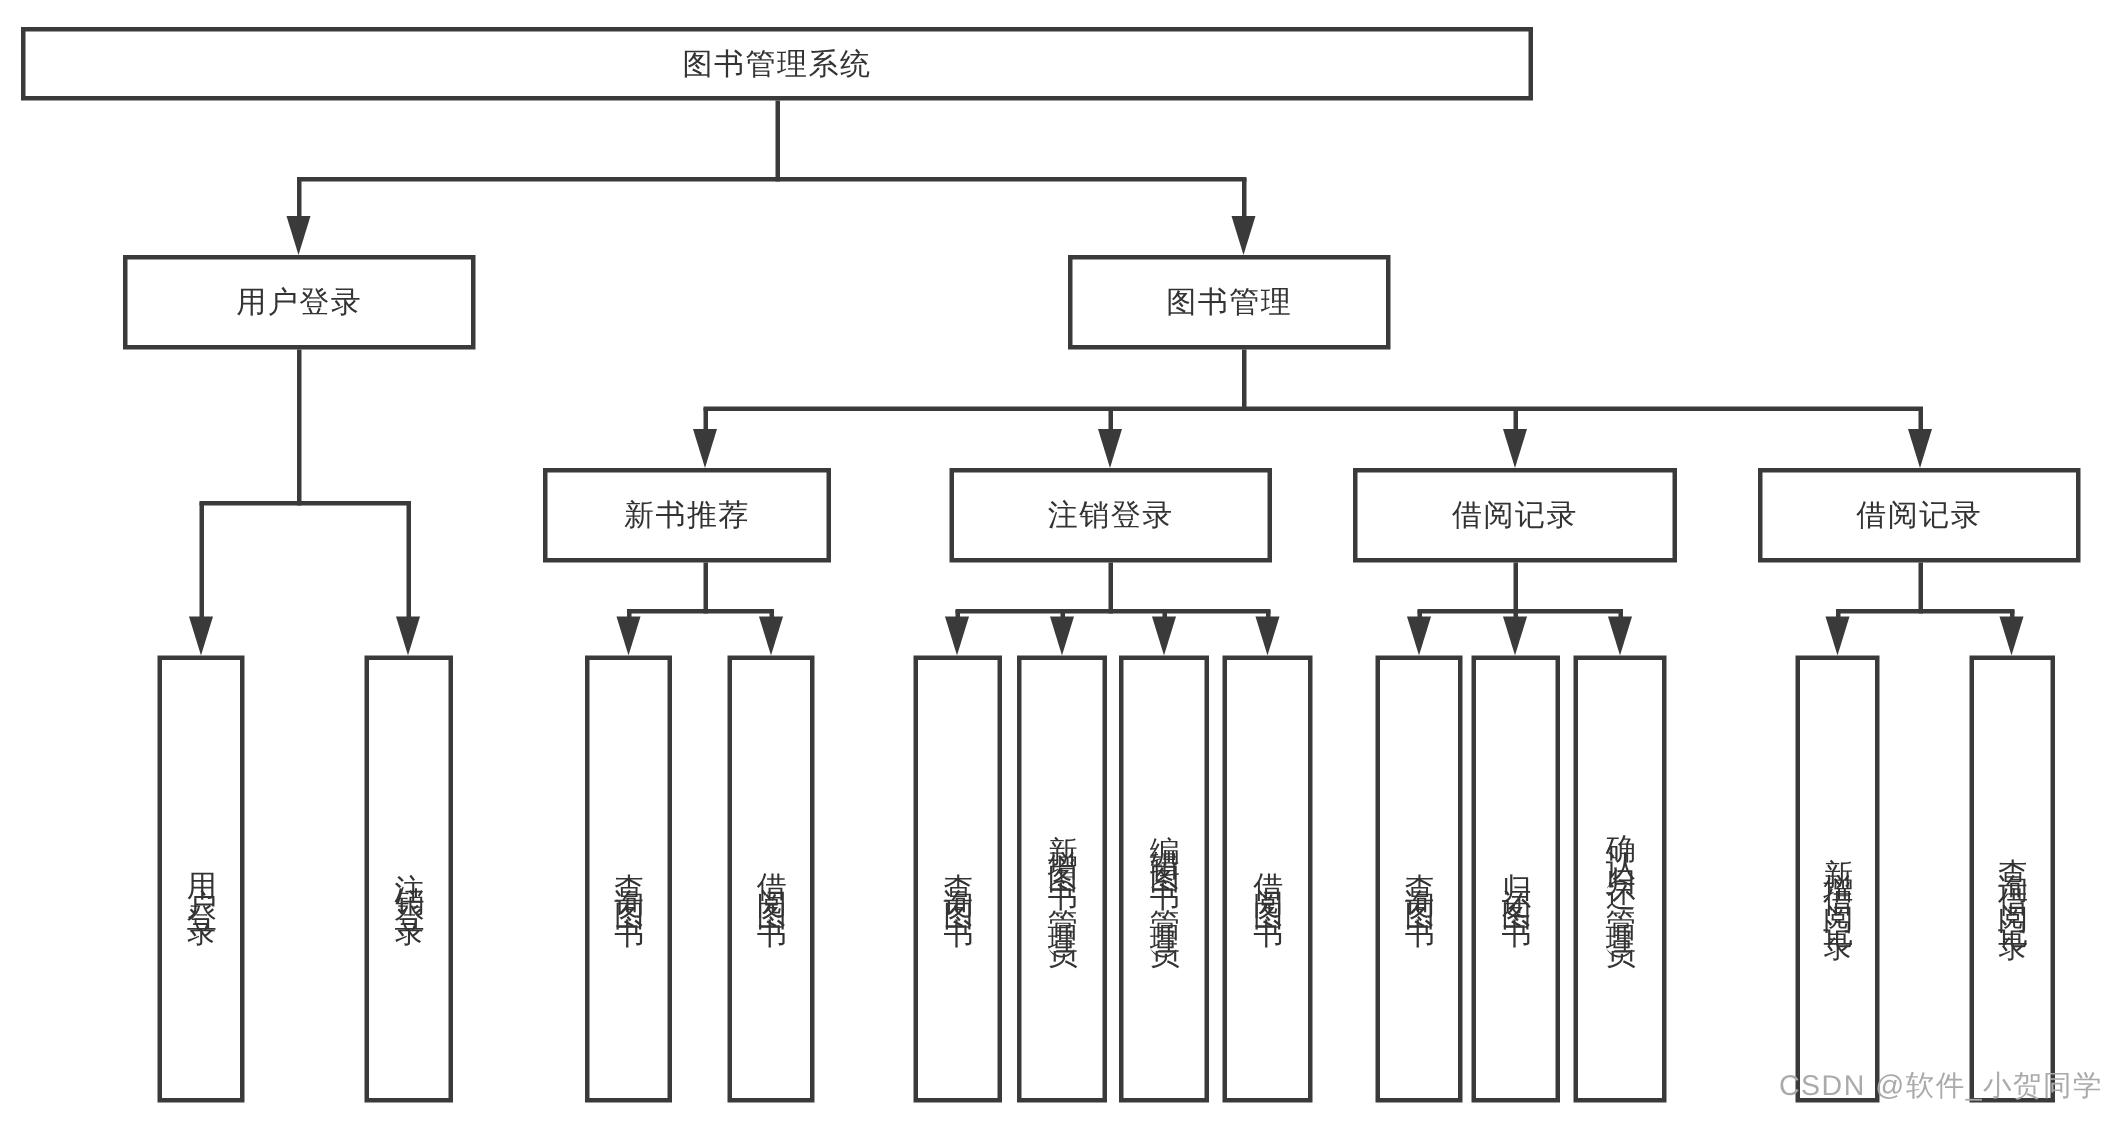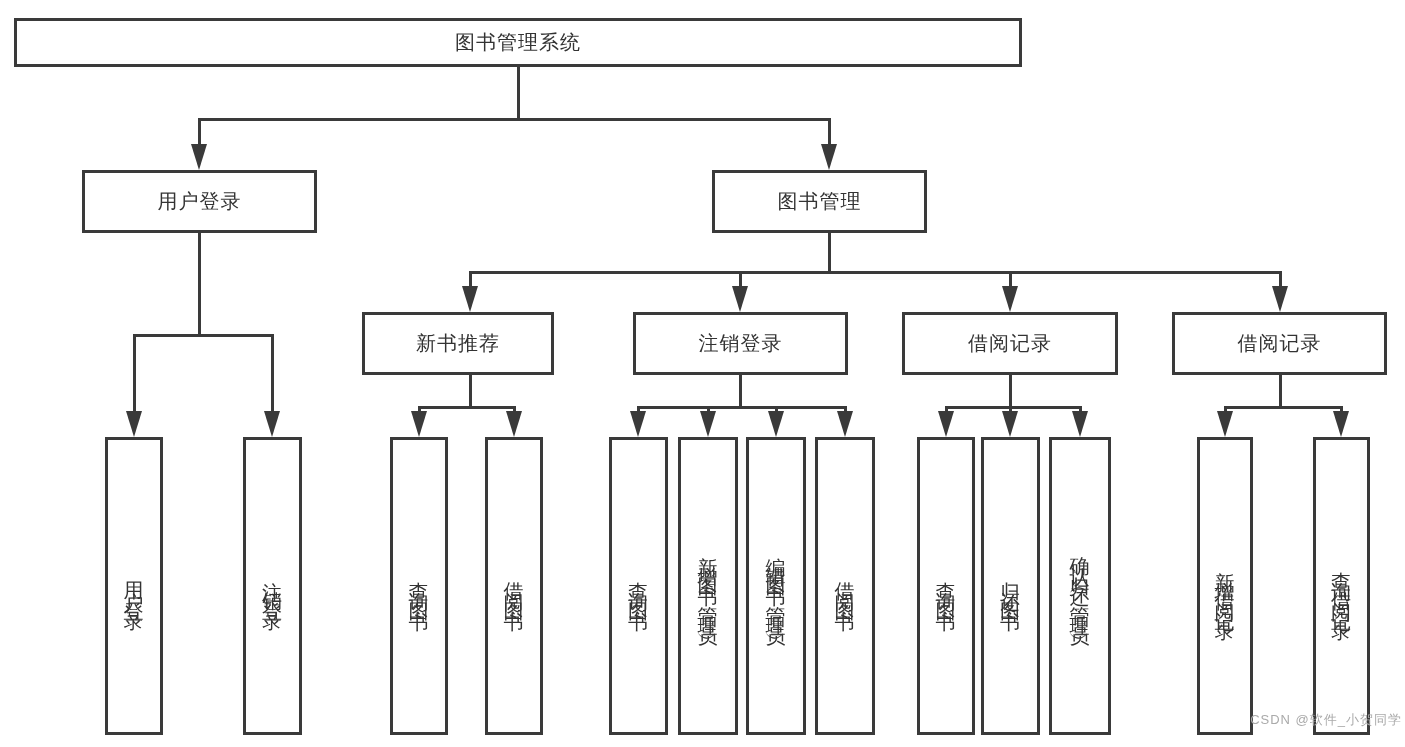--- a/index.html
+++ b/index.html
@@ -32,21 +32,21 @@
   .arrow{
     position:absolute;
     width:0;height:0;
     border-left:8px solid transparent;
     border-right:8px solid transparent;
     border-top:26px solid #3a3a3a;
   }
   .watermark{
     position:absolute;
     top:711px;right:3px;
-    font-size:13px;
+    font-size:19px;
     color:#aaaaaa;
     letter-spacing:1px;
     z-index:5;
     white-space:nowrap;
   }
 </style>
 </head>
 <body>
 
 <div class="canvas">

